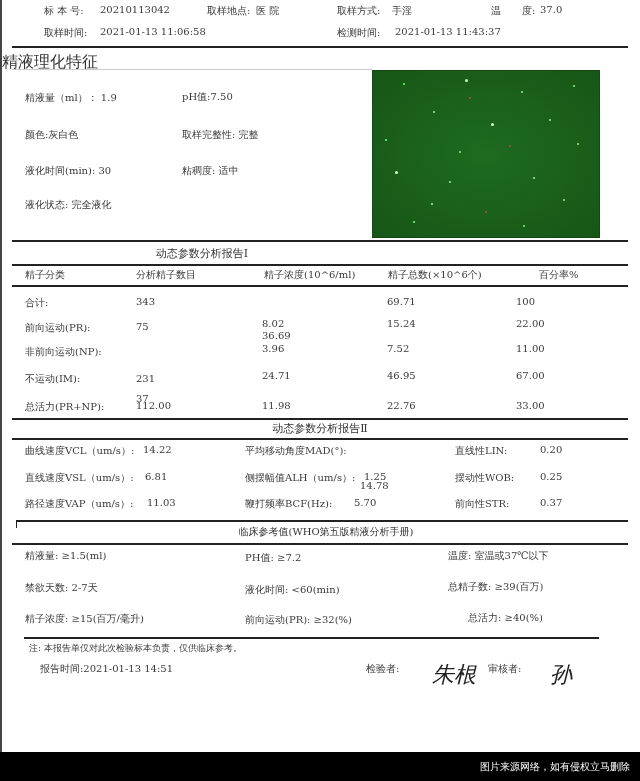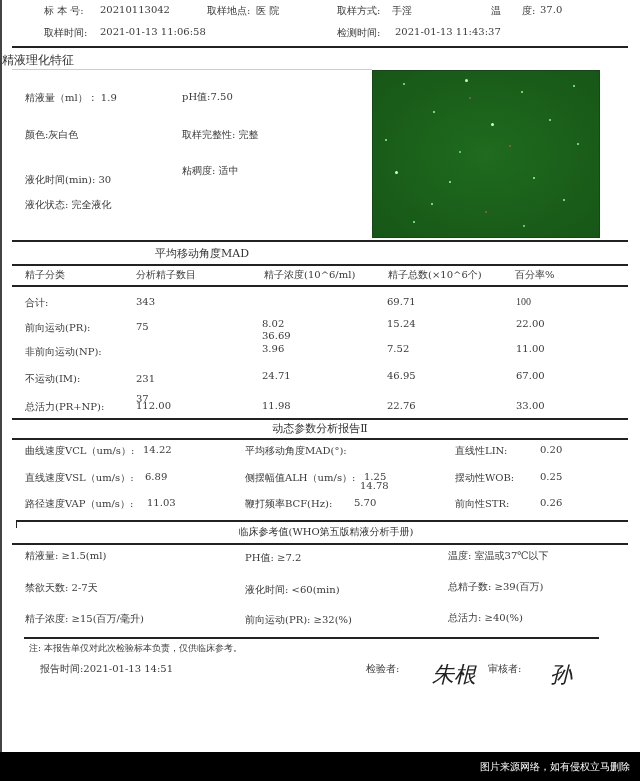--- a/index.html
+++ b/index.html
@@ -37,28 +37,28 @@
 <span class="abs lbl" style="left:522px;top:4px;">度:</span>
 <span class="abs lbl" style="left:540px;top:4px;">37.0</span>
 
 <span class="abs lbl" style="left:44px;top:26px;">取样时间:</span>
 <span class="abs lbl" style="left:100px;top:26px;">2021-01-13 11:06:58</span>
 <span class="abs lbl" style="left:337px;top:26px;">检测时间:</span>
 <span class="abs lbl" style="left:395px;top:26px;">2021-01-13 11:43:37</span>
 
 <div class="hr" style="left:12px;top:46px;width:616px;"></div>
 
-<span class="abs" style="left:2px;top:52px;font-size:12px;color:#333;">精液理化特征</span>
+<span class="abs" style="left:2px;top:52px;font-size:16px;color:#333;">精液理化特征</span>
 <div class="hr thin" style="left:12px;top:69px;width:360px;border-top-color:#ccc;"></div>
 
 <span class="abs lbl" style="left:25px;top:91px;">精液量（ml）： 1.9</span>
 <span class="abs lbl" style="left:182px;top:90px;">pH值:7.50</span>
 <span class="abs lbl" style="left:25px;top:128px;">颜色:灰白色</span>
 <span class="abs lbl" style="left:182px;top:128px;">取样完整性: 完整</span>
-<span class="abs lbl" style="left:25px;top:164px;margin-top:9px;">液化时间(min): 30</span>
+<span class="abs lbl" style="left:25px;top:164px;">液化时间(min): 30</span>
 <span class="abs lbl" style="left:182px;top:164px;">粘稠度: 适中</span>
 <span class="abs lbl" style="left:25px;top:198px;">液化状态: 完全液化</span>
 
 <div class="micro">
   <div class="dot" style="left:30px;top:12px;background:#7f7;"></div>
   <div class="dot" style="left:92px;top:8px;background:#bfb;width:3px;height:3px;"></div>
   <div class="dot" style="left:148px;top:20px;background:#8f8;"></div>
   <div class="dot" style="left:200px;top:14px;background:#8f8;"></div>
   <div class="dot" style="left:60px;top:40px;background:#9f9;"></div>
   <div class="dot" style="left:118px;top:52px;background:#cfc;width:3px;height:3px;"></div>
@@ -72,36 +72,36 @@
   <div class="dot" style="left:160px;top:106px;background:#9f9;"></div>
   <div class="dot" style="left:58px;top:132px;background:#9f9;"></div>
   <div class="dot" style="left:112px;top:140px;background:#a55;"></div>
   <div class="dot" style="left:190px;top:128px;background:#8f8;"></div>
   <div class="dot" style="left:40px;top:150px;background:#8f8;"></div>
   <div class="dot" style="left:150px;top:154px;background:#7e7;"></div>
   <div class="dot" style="left:96px;top:26px;background:#a55;"></div>
 </div>
 <div class="hr" style="left:12px;top:240px;width:616px;"></div>
 
-<div class="title-center" style="left:12px;top:246px;width:380px;">平均移动角度MAD</div>
+<div class="title-center" style="left:12px;top:246px;width:380px;">动态参数分析报告Ⅰ</div>
 <div class="hr" style="left:12px;top:264px;width:616px;"></div>
 <div>
   <span class="abs lbl" style="left:25px;top:268px;">精子分类</span>
   <span class="abs lbl" style="left:136px;top:268px;">分析精子数目</span>
   <span class="abs lbl" style="left:264px;top:268px;">精子浓度(10^6/ml)</span>
   <span class="abs lbl" style="left:388px;top:268px;">精子总数(×10^6个)</span>
-  <span class="abs lbl" style="left:515px;top:268px;text-align:center;">百分率%</span>
+  <span class="abs lbl" style="left:539px;top:268px;text-align:center;">百分率%</span>
   <div class="hr" style="left:12px;top:285px;width:616px;"></div>
 
   <div>
     <span class="abs lbl" style="left:25px;top:296px;">合计:</span>
     <span class="abs lbl" style="left:136px;top:296px;">343</span>
     <span class="abs lbl" style="left:262px;top:294px;margin-top:36px;">36.69</span>
     <span class="abs lbl" style="left:387px;top:296px;">69.71</span>
-    <span class="abs lbl" style="left:516px;top:296px;font-family:Liberation Serif, serif;">100</span>
+    <span class="abs lbl" style="left:516px;top:296px;">100</span>
   </div>
   <div>
     <span class="abs lbl" style="left:25px;top:321px;">前向运动(PR):</span>
     <span class="abs lbl" style="left:136px;top:321px;">75</span>
     <span class="abs lbl" style="left:262px;top:318px;">8.02</span>
     <span class="abs lbl" style="left:387px;top:318px;">15.24</span>
     <span class="abs lbl" style="left:516px;top:318px;">22.00</span>
   </div>
   <div>
     <span class="abs lbl" style="left:25px;top:345px;">非前向运动(NP):</span>
@@ -132,51 +132,51 @@
 
 <div>
   <span class="abs lbl" style="left:25px;top:444px;">曲线速度VCL（um/s）:</span>
   <span class="abs lbl" style="left:143px;top:444px;">14.22</span>
   <span class="abs lbl" style="left:245px;top:444px;">平均移动角度MAD(°):</span>
   <span class="abs lbl" style="left:360px;top:444px;margin-top:36px;">14.78</span>
   <span class="abs lbl" style="left:455px;top:444px;">直线性LIN:</span>
   <span class="abs lbl" style="left:540px;top:444px;">0.20</span>
 
   <span class="abs lbl" style="left:25px;top:471px;">直线速度VSL（um/s）:</span>
-  <span class="abs lbl" style="left:145px;top:471px;">6.89</span>
+  <span class="abs lbl" style="left:145px;top:471px;">6.81</span>
   <span class="abs lbl" style="left:245px;top:471px;">侧摆幅值ALH（um/s）:</span>
   <span class="abs lbl" style="left:364px;top:471px;">1.25</span>
   <span class="abs lbl" style="left:455px;top:471px;">摆动性WOB:</span>
   <span class="abs lbl" style="left:540px;top:471px;">0.25</span>
 
   <span class="abs lbl" style="left:25px;top:497px;">路径速度VAP（um/s）:</span>
   <span class="abs lbl" style="left:147px;top:497px;">11.03</span>
   <span class="abs lbl" style="left:245px;top:497px;text-align:center;">鞭打频率BCF(Hz):</span>
   <span class="abs lbl" style="left:354px;top:497px;">5.70</span>
   <span class="abs lbl" style="left:455px;top:497px;">前向性STR:</span>
-  <span class="abs lbl" style="left:540px;top:497px;">0.26</span>
+  <span class="abs lbl" style="left:540px;top:497px;">0.37</span>
 </div>
 
 <div class="hr" style="left:16px;top:520px;width:612px;"></div>
 <div style="position:absolute;left:16px;top:520px;width:0;height:8px;border-left:1.5px solid #222;"></div>
 <div class="title-center" style="left:126px;top:525px;width:400px;font-size:10px;">临床参考值(WHO第五版精液分析手册)</div>
 <div class="hr" style="left:12px;top:543px;width:616px;"></div>
 
 <div>
   <span class="abs lbl" style="left:25px;top:549px;">精液量: ≥1.5(ml)</span>
   <span class="abs lbl" style="left:245px;top:551px;">PH值: ≥7.2</span>
   <span class="abs lbl" style="left:448px;top:549px;">温度: 室温或37℃以下</span>
 
   <span class="abs lbl" style="left:25px;top:581px;">禁欲天数: 2-7天</span>
   <span class="abs lbl" style="left:245px;top:583px;">液化时间: &lt;60(min)</span>
   <span class="abs lbl" style="left:448px;top:580px;">总精子数: ≥39(百万)</span>
 
   <span class="abs lbl" style="left:25px;top:612px;">精子浓度: ≥15(百万/毫升)</span>
   <span class="abs lbl" style="left:245px;top:613px;">前向运动(PR): ≥32(%)</span>
-  <span class="abs lbl" style="left:448px;top:611px;">总活力: ≥40(%)</span>
+  <span class="abs lbl" style="left:468px;top:611px;">总活力: ≥40(%)</span>
 </div>
 
 <div class="hr" style="left:24px;top:637px;width:575px;"></div>
 <span class="abs lbl" style="left:29px;top:642px;font-size:9px;">注: 本报告单仅对此次检验标本负责，仅供临床参考。</span>
 <span class="abs lbl" style="left:40px;top:662px;">报告时间:2021-01-13    14:51</span>
 <span class="abs lbl" style="left:366px;top:662px;">检验者:</span>
 <span class="sig" style="left:432px;top:660px;">朱根</span>
 <span class="abs lbl" style="left:488px;top:662px;">审核者:</span>
 <span class="sig" style="left:550px;top:660px;">孙</span>
 

